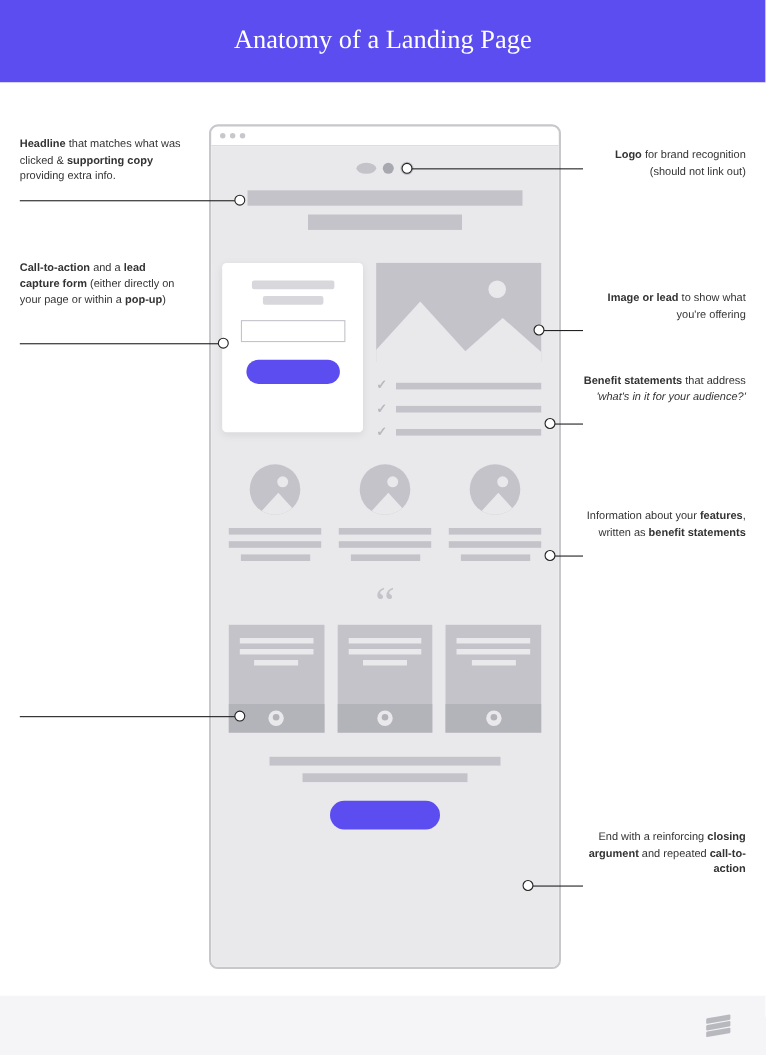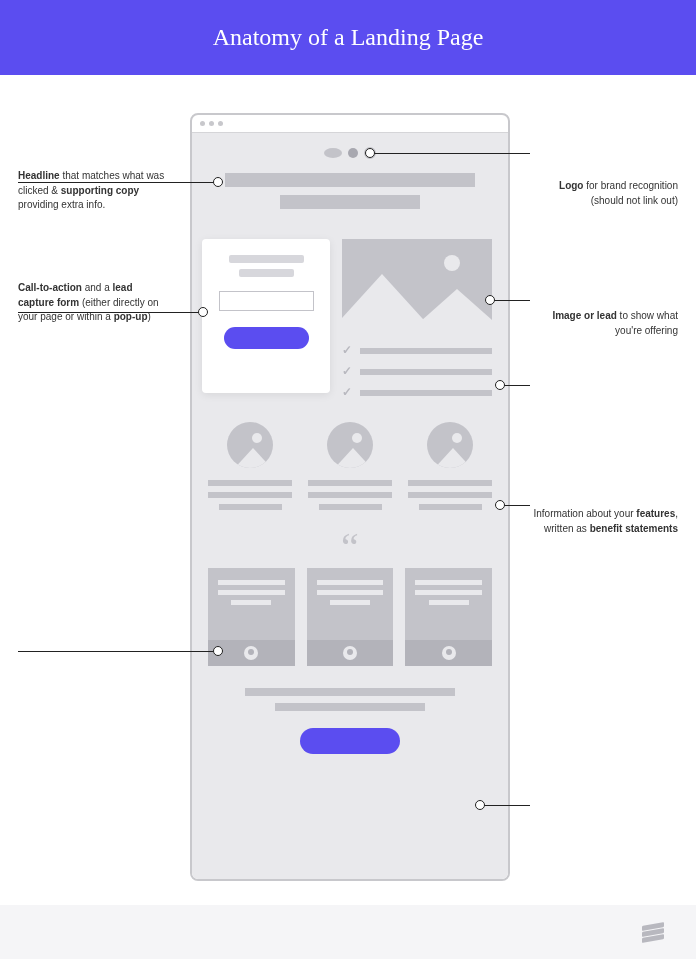--- a/index.html
+++ b/index.html
@@ -123,21 +123,20 @@
   .closing-cta { width: 100px; height: 26px; background: #5b4df0; border-radius: 13px; margin-top: 10px; }
   
   
   .annotation {
     position: absolute;
     font-family: -apple-system, Helvetica, Arial, sans-serif;
     font-size: 10px;
     line-height: 1.45;
     color: #333;
     width: 150px;
-    margin-top: 44px;
   }
   .annotation b { font-weight: 700; }
   .annotation i { font-style: italic; }
   .annotation.left { text-align: left; left: 18px; }
   .annotation.right { text-align: right; right: 18px; }
   
   .connector { position: absolute; background: #222; z-index: 5; }
   .connector.h { height: 1px; }
   .marker {
     position: absolute;
@@ -300,27 +299,29 @@
   <div class="marker" style="top:576px; left:218px"></div>
 
   <div class="annotation right" style="top:60px"><b>Logo</b> for brand recognition (should not link out)</div>
   <div class="connector h" style="top:78px; left:370px; width:160px"></div>
   <div class="marker" style="top:78px; left:370px"></div>
 
   <div class="annotation right" style="top:190px"><b>Image or lead</b> to show what you're offering</div>
   <div class="connector h" style="top:225px; left:490px; width:40px"></div>
   <div class="marker" style="top:225px; left:490px"></div>
 
+  <div class="annotation right" style="top:265px"><b>Benefit statements</b> that address <i>'what's in it for your audience?'</i></div>
   <div class="connector h" style="top:310px; left:500px; width:30px"></div>
   <div class="marker" style="top:310px; left:500px"></div>
 
   <div class="annotation right" style="top:388px">Information about your <b>features</b>, written as <b>benefit statements</b></div>
   <div class="connector h" style="top:430px; left:500px; width:30px"></div>
   <div class="marker" style="top:430px; left:500px"></div>
 
+  <div class="annotation right" style="top:680px">End with a reinforcing <b>closing argument</b> and repeated <b>call-to-action</b></div>
   <div class="connector h" style="top:730px; left:480px; width:50px"></div>
   <div class="marker" style="top:730px; left:480px"></div>
 
 </div>
 
 <div class="footer-bar">
   <div class="buffer-logo">
     <span></span>
       <span></span>
       <span></span>

